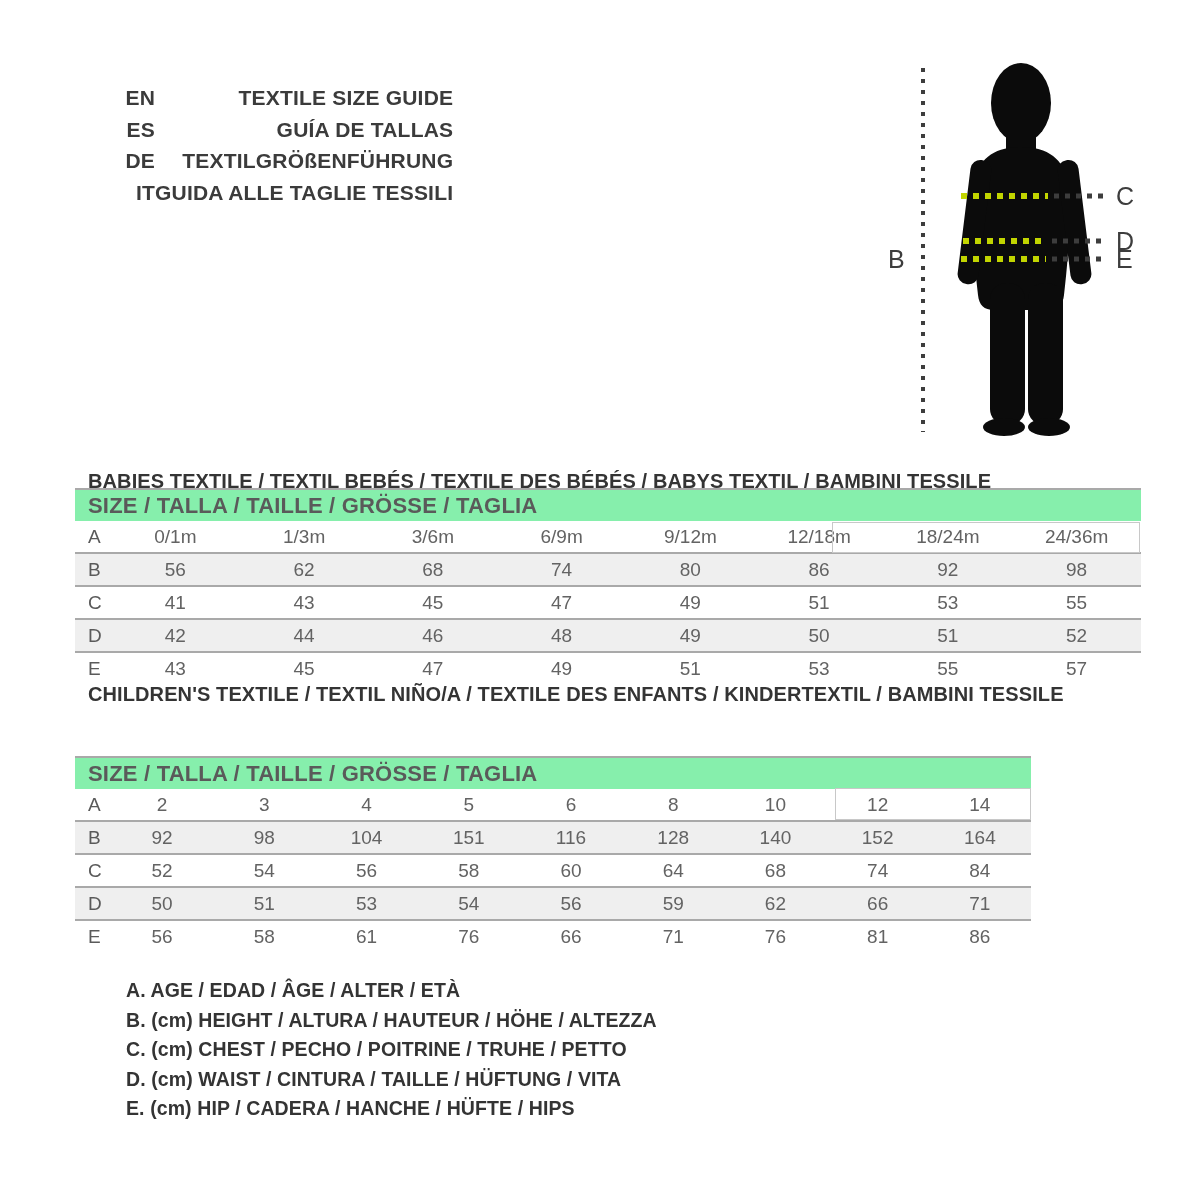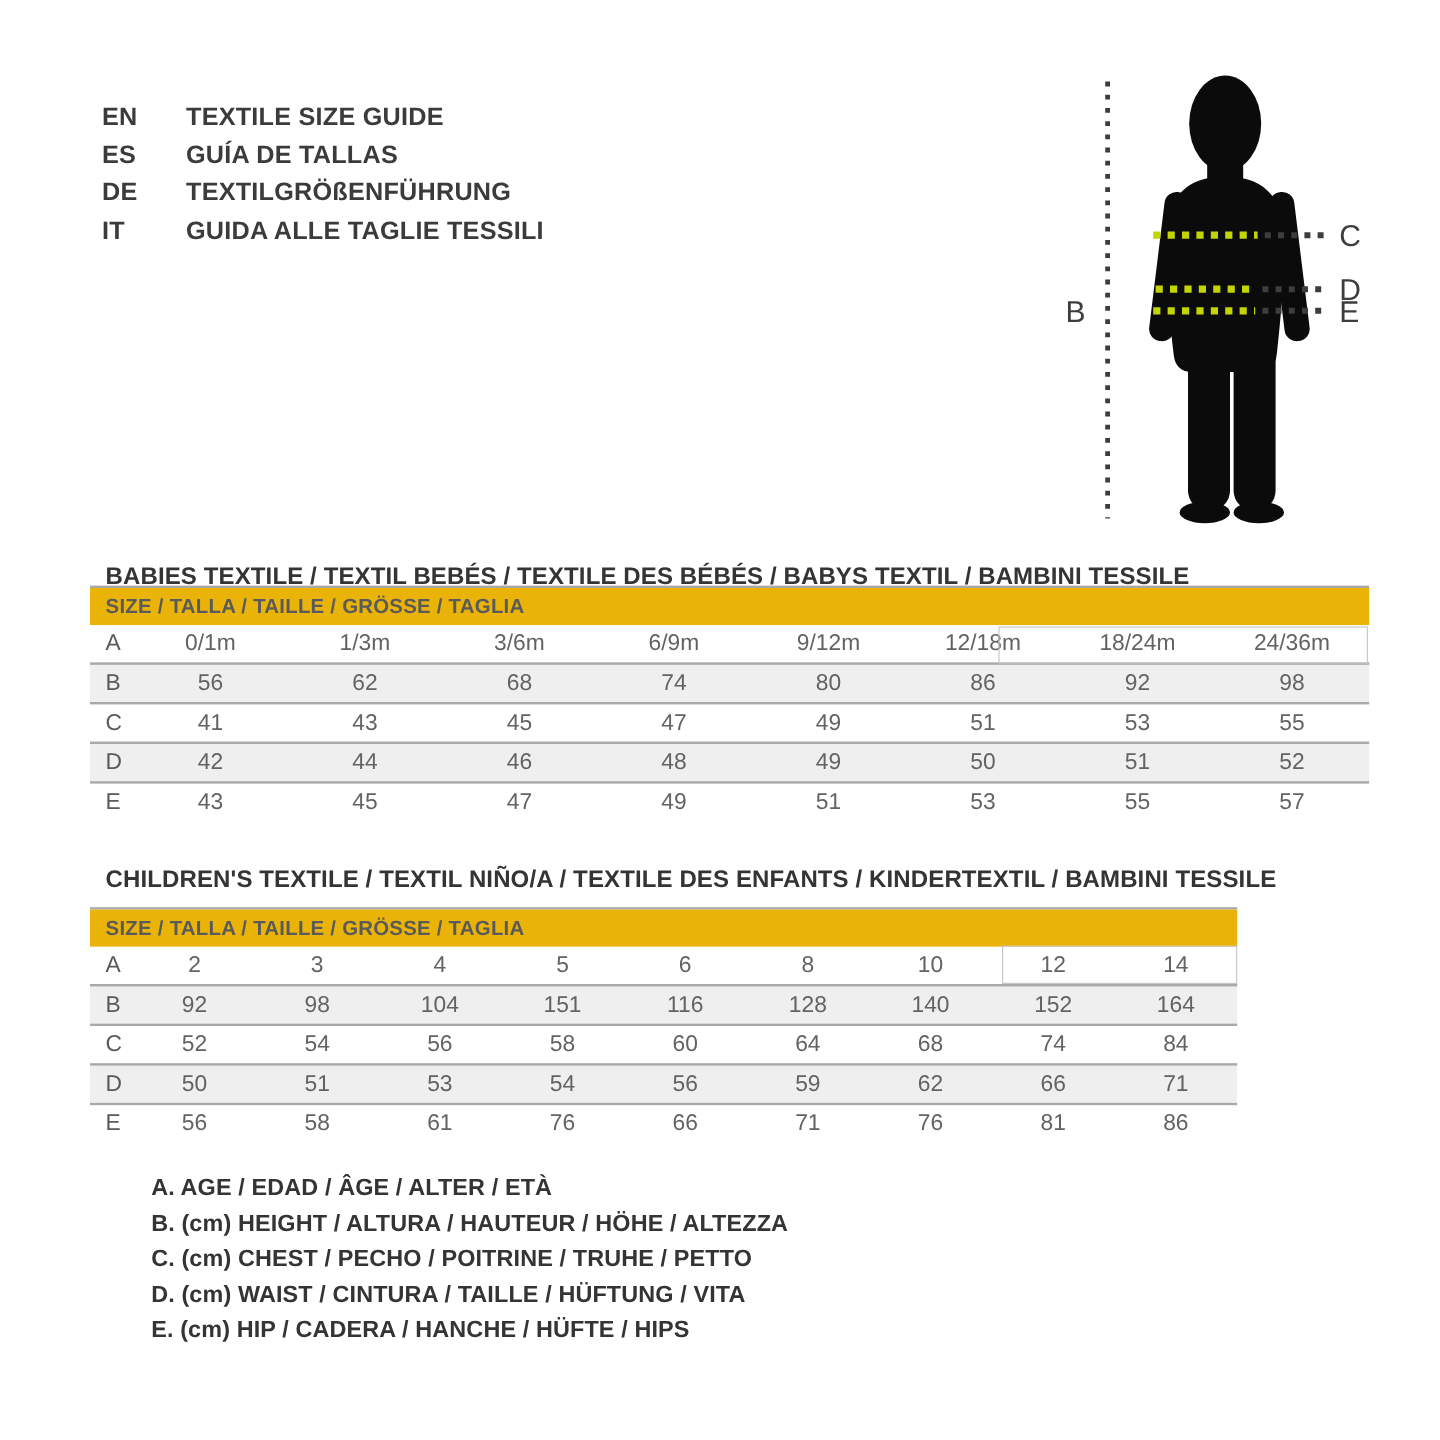--- a/index.html
+++ b/index.html
@@ -6,38 +6,38 @@
   html,body { background:#ffffff; }
   body { width:1200px; height:1200px; position:relative;
          font-family:"Liberation Sans", sans-serif; color:#383838; }
   .page { position:absolute; left:0; top:0; width:1200px; height:1200px;
           background:#ffffff; overflow:hidden; }
 
   
   .lang-block { position:absolute; left:85px; top:82px; }
   .lang-row { display:grid; grid-template-columns:70px auto; height:31.6px;
               line-height:31.6px; font-size:21px; font-weight:700;
-              color:#3b3b3b; letter-spacing:.2px; white-space:nowrap; }
+              color:#3b3b3b; letter-spacing:.2px; white-space:nowrap;text-align:right; }
 
   
   .figure-svg { position:absolute; left:878px; top:55px; }
   .figure-svg text { font-family:"Liberation Sans", sans-serif; font-size:25px; fill:#3d3d3d; }
 
   
   .section-title { position:absolute; font-size:20px; font-weight:700;
                    color:#343434; letter-spacing:.1px; white-space:nowrap; }
   .title-babies   { left:88px; top:470px; }
-  .title-children { left:88px; top:722px;text-align:right; }
+  .title-children { left:88px; top:683px;text-align:right; }
 
   
   .size-table { position:absolute; border-top:2px solid #a9a9a9; background:#fff; }
   .table-babies   { left:75px; top:488px; width:1066px; }
   .table-children { left:75px; top:756px; width:956px; }
-  .t-head { height:31px; line-height:31px; background:#eab308; color:#5a5a5a;
-            font-weight:700; font-size:17px; padding-left:13px; letter-spacing:.2px; }
+  .t-head { height:31px; line-height:31px; background:#86efac; color:#5a5a5a;
+            font-weight:700; font-size:22px; padding-left:13px; letter-spacing:.2px; }
   .t-row  { display:grid; height:31px; line-height:31px; font-size:19px;
             color:#636363; background:#fff; }
   .t-row.alt { background:#efefef; }
   .t-row + .t-row { border-top:2px solid #a9a9a9; height:33px; }
   .t-label { padding-left:13px; color:#5a5a5a; }
   .t-cell  { text-align:center; }
 
   
   .highlight-box { position:absolute; border:1px solid #c8c8c8; background:transparent; }
   .box-babies   { left:832px; top:522px; width:308px; height:31px; }

